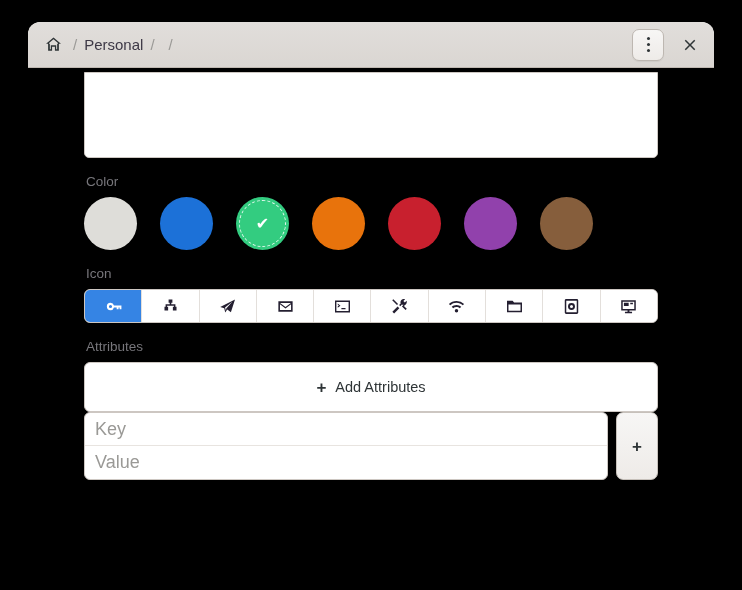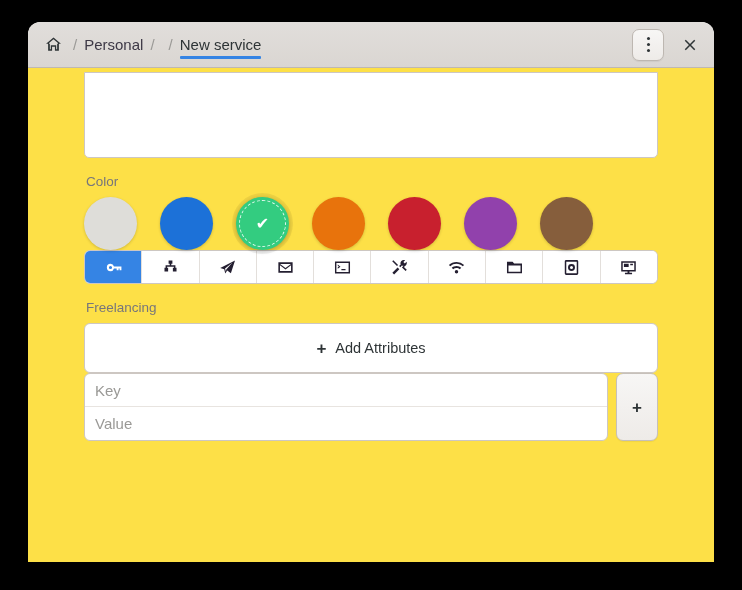--- a/index.html
+++ b/index.html
@@ -108,21 +108,21 @@
     cursor: pointer;
     border-radius: 16px;
     color: #2e3436;
     margin-left: 6px;
   }
 
   
   .content {
     position: relative;
     height: 494px;
-    background: #fde047;
+    background: #000000;
     padding: 0 56px;
     overflow: hidden;
   }
 
   .desc-box {
     margin-top: 4px;
     height: 86px;
     background: #ffffff;
     border: 1px solid #cdc7c2;
     border-radius: 5px;
@@ -230,21 +230,21 @@
     border-radius: 6px;
     overflow: hidden;
   }
   .attr-input {
     width: 100%;
     height: 33px;
     border: none;
     outline: none;
     background: transparent;
     padding: 0 10px;
-    font-size: 15px;
+    font-size: 18px;
     color: #2e3436;
     font-family: "Liberation Sans", "DejaVu Sans", sans-serif;
   }
   .attr-input::placeholder { color: #9a9996; }
   .attr-input.top { border-bottom: 1px solid #e8e4e0; }
 
   .attr-add {
     width: 42px;
     border: 1px solid #c6c0ba;
     border-radius: 7px;
@@ -270,21 +270,20 @@
           <path d="M12 3.2 2.6 11.2h2.6V20h5.0v-5.1h3.6V20h5.0v-8.8h2.6L12 3.2zm0 2.1 5.6 4.8v1.0h-1.0V18h-1.2v-5.1H8.6V18H7.4v-6.9H6.4v-1.0L12 5.3z"></path>
         </svg>
       </div>
 
       <span class="crumb-sep">/</span>
       <span class="crumb">Personal</span>
 
       <span class="crumb-sep">/</span>
 
       <span class="crumb-sep">/</span>
-      <span class="crumb current">New service</span>
     </div>
 
     <div class="header-actions">
       <div class="menu-btn">
         <span></span>
         <span></span>
         <span></span>
       </div>
       <div class="close-btn">
         <svg width="14" height="14" viewBox="0 0 16 16" aria-hidden="true">
@@ -305,20 +304,21 @@
       <div class="swatch" style="background:#1c71d8"></div>
       <div class="swatch selected" style="background:#33cc80">
         <span class="check">✔</span>
       </div>
       <div class="swatch" style="background:#e8730c"></div>
       <div class="swatch" style="background:#c8202e"></div>
       <div class="swatch" style="background:#9141ac"></div>
       <div class="swatch" style="background:#865e3c"></div>
     </div>
 
+    <div class="field-label">Icon</div>
     <div class="icon-row">
 
       <div class="icon-cell active">
         <svg width="19" height="19" viewBox="0 0 24 24" fill="currentColor" aria-hidden="true">
           <path d="M8.2 7.4a4.6 4.6 0 1 0 0 9.2 4.6 4.6 0 0 0 4.43-3.4H16v2.2h2.4v-2.2h1.3v2.2H22V10.6H12.63A4.6 4.6 0 0 0 8.2 7.4zm0 2.6a2 2 0 1 1 0 4 2 2 0 0 1 0-4z"></path>
         </svg>
       </div>
 
       <div class="icon-cell">
         <svg width="19" height="19" viewBox="0 0 24 24" fill="currentColor" aria-hidden="true">
@@ -368,21 +368,21 @@
         </svg>
       </div>
 
       <div class="icon-cell">
         <svg width="19" height="19" viewBox="0 0 24 24" fill="currentColor" aria-hidden="true">
           <path d="M2.8 4.0h18.4v13.0H13.2v1.6h3.3v1.8H7.5v-1.8h3.3v-1.6H2.8V4.0zm1.9 1.9v9.2h14.6V5.9H4.7zM6.2 7.2h6.0v4.2H6.2V7.2zm8.0 0h3.4v2.0h-3.4V7.2z"></path>
         </svg>
       </div>
     </div>
 
-    <div class="field-label">Freelancing</div>
+    <div class="field-label">Attributes</div>
     <div class="attach-box">
       <span class="plus-glyph">+</span>
       <span>Add Attributes</span>
     </div>
 
     <div class="attr-row">
       <div class="attr-fields">
         <input class="attr-input top" type="text" placeholder="Key" style="">
         <input class="attr-input" type="text" placeholder="Value" style="">
       </div>

